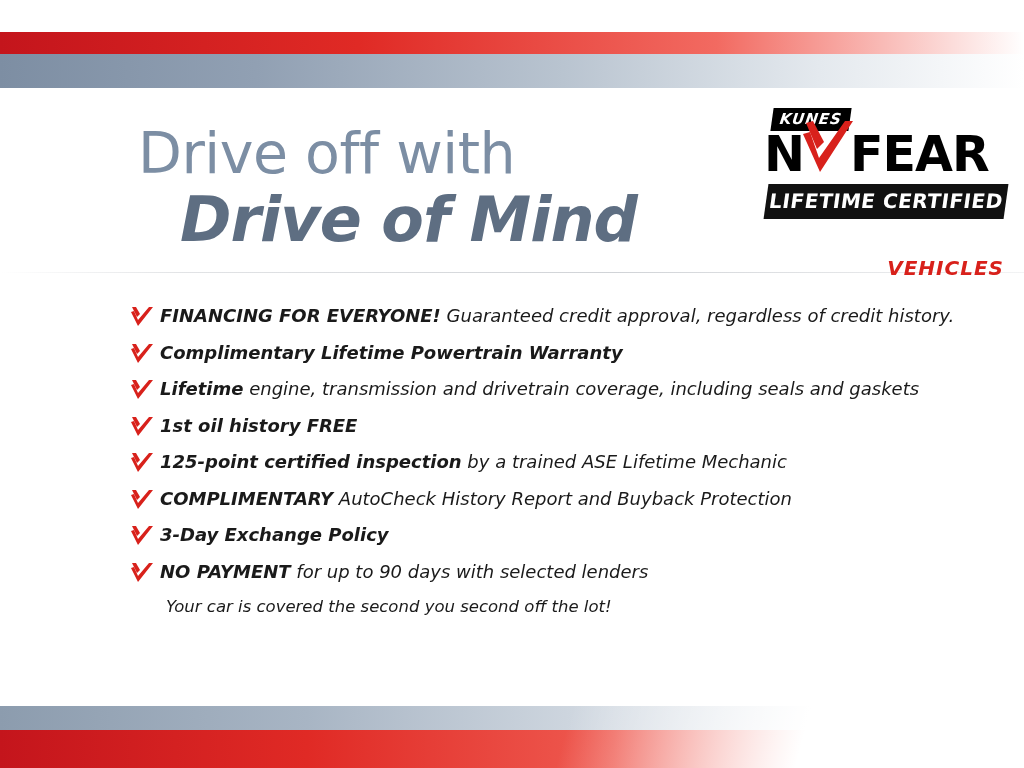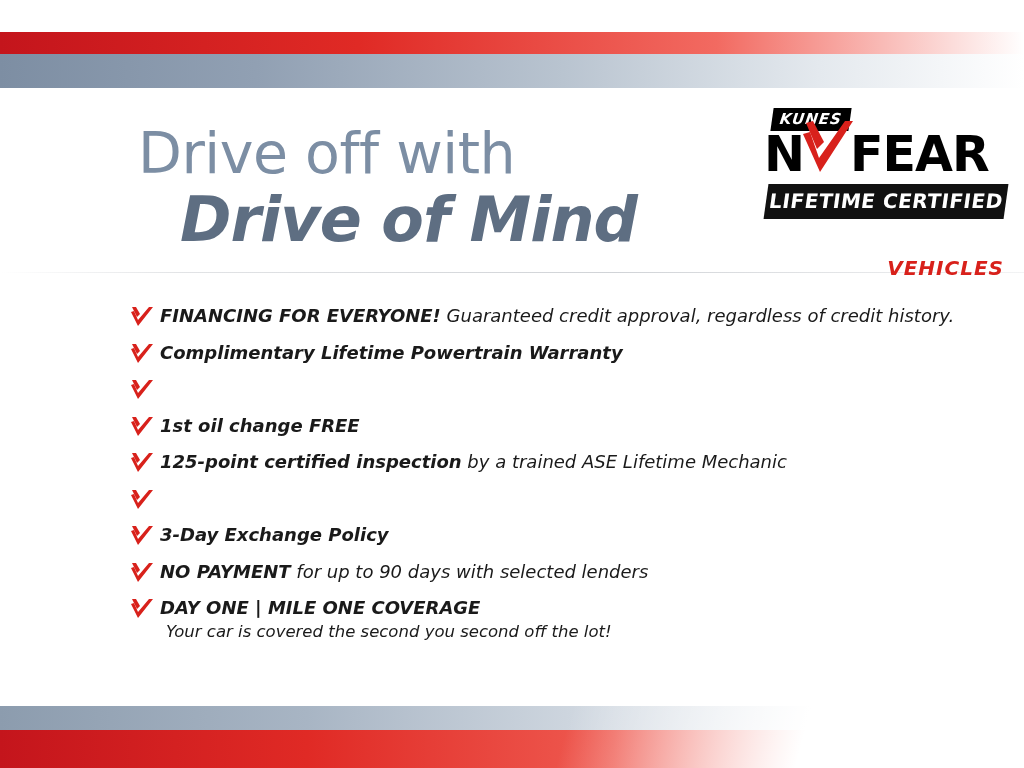--- a/index.html
+++ b/index.html
@@ -245,69 +245,64 @@
       <path d="M2 1 L7 11 L10 8 L6 1 Z" fill="#d8211b"></path>
     </svg>
     <div class="bullet-text"><b>Complimentary Lifetime Powertrain Warranty</b><span></span></div>
   </div>
 
   <div class="bullet-row">
     <svg class="bullet-check" viewBox="0 0 24 22">
       <path d="M1 6 L8 20 L23 1 L19 1 L8 14 L4 5 Z" fill="#d8211b"></path>
       <path d="M2 1 L7 11 L10 8 L6 1 Z" fill="#d8211b"></path>
     </svg>
-  </div>
-
-  <div class="bullet-row">
-    <svg class="bullet-check" viewBox="0 0 24 22">
-      <path d="M1 6 L8 20 L23 1 L19 1 L8 14 L4 5 Z" fill="#d8211b"></path>
-      <path d="M2 1 L7 11 L10 8 L6 1 Z" fill="#d8211b"></path>
-    </svg>
-    <div class="bullet-text"><b>1st oil change FREE</b><span></span></div>
+    <div class="bullet-text"><b>Lifetime</b><span> engine, transmission and drivetrain coverage, including seals and gaskets</span></div>
+  </div>
+
+  <div class="bullet-row">
+    <svg class="bullet-check" viewBox="0 0 24 22">
+      <path d="M1 6 L8 20 L23 1 L19 1 L8 14 L4 5 Z" fill="#d8211b"></path>
+      <path d="M2 1 L7 11 L10 8 L6 1 Z" fill="#d8211b"></path>
+    </svg>
+    <div class="bullet-text"><b>1st oil history FREE</b><span></span></div>
   </div>
 
   <div class="bullet-row">
     <svg class="bullet-check" viewBox="0 0 24 22">
       <path d="M1 6 L8 20 L23 1 L19 1 L8 14 L4 5 Z" fill="#d8211b"></path>
       <path d="M2 1 L7 11 L10 8 L6 1 Z" fill="#d8211b"></path>
     </svg>
     <div class="bullet-text"><b>125-point certified inspection</b><span> by a trained ASE Lifetime Mechanic</span></div>
   </div>
 
   <div class="bullet-row">
     <svg class="bullet-check" viewBox="0 0 24 22">
       <path d="M1 6 L8 20 L23 1 L19 1 L8 14 L4 5 Z" fill="#d8211b"></path>
       <path d="M2 1 L7 11 L10 8 L6 1 Z" fill="#d8211b"></path>
     </svg>
+    <div class="bullet-text"><b>COMPLIMENTARY</b><span> AutoCheck History Report and Buyback Protection</span></div>
   </div>
 
   <div class="bullet-row">
     <svg class="bullet-check" viewBox="0 0 24 22">
       <path d="M1 6 L8 20 L23 1 L19 1 L8 14 L4 5 Z" fill="#d8211b"></path>
       <path d="M2 1 L7 11 L10 8 L6 1 Z" fill="#d8211b"></path>
     </svg>
     <div class="bullet-text"><b>3-Day Exchange Policy</b><span></span></div>
   </div>
 
   <div class="bullet-row">
     <svg class="bullet-check" viewBox="0 0 24 22">
       <path d="M1 6 L8 20 L23 1 L19 1 L8 14 L4 5 Z" fill="#d8211b"></path>
       <path d="M2 1 L7 11 L10 8 L6 1 Z" fill="#d8211b"></path>
     </svg>
     <div class="bullet-text"><b>NO PAYMENT</b><span> for up to 90 days with selected lenders</span></div>
   </div>
 
   <div>
-    <div class="bullet-row" style="margin-bottom:0;">
-      <svg class="bullet-check" viewBox="0 0 24 22">
-        <path d="M1 6 L8 20 L23 1 L19 1 L8 14 L4 5 Z" fill="#d8211b"></path>
-        <path d="M2 1 L7 11 L10 8 L6 1 Z" fill="#d8211b"></path>
-      </svg>
-      <div class="bullet-text"><b>DAY ONE | MILE ONE COVERAGE</b></div>
-    </div>
     <div class="sub-line">Your car is covered the second you second off the lot!</div>
   </div>
 
 </div>
 
 <div class="bottom-steel"></div>
 <div class="bottom-red"></div>
 <div class="bottom-white-wedge"></div>
 
 </body></html>

